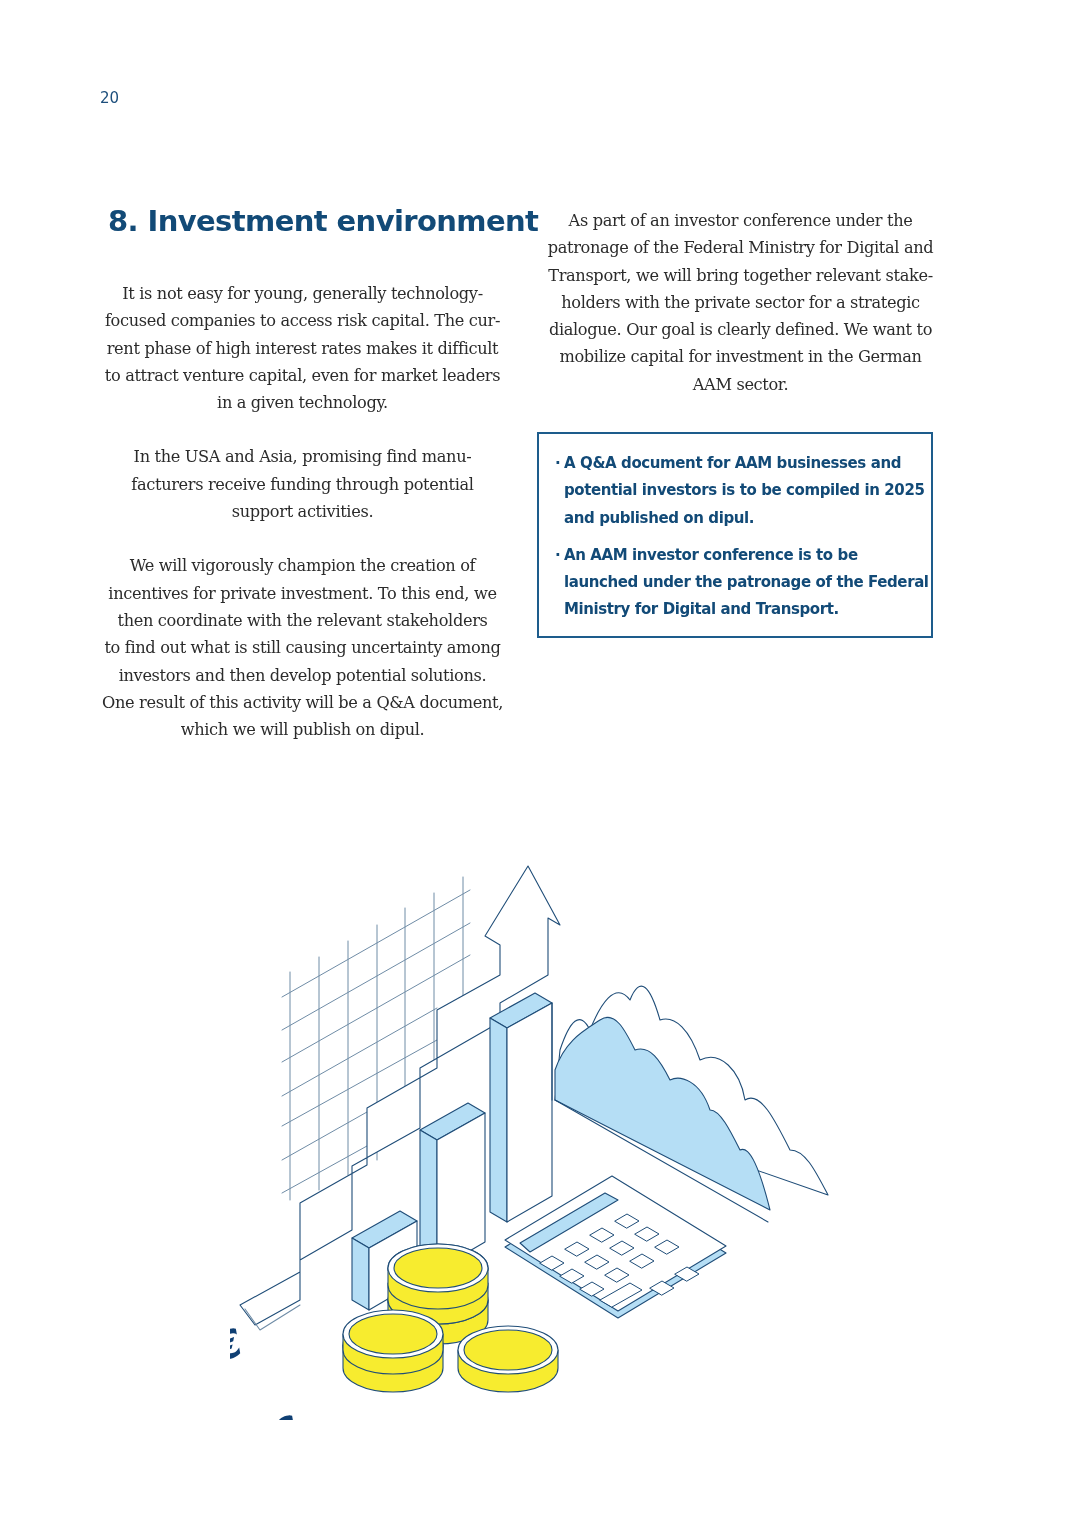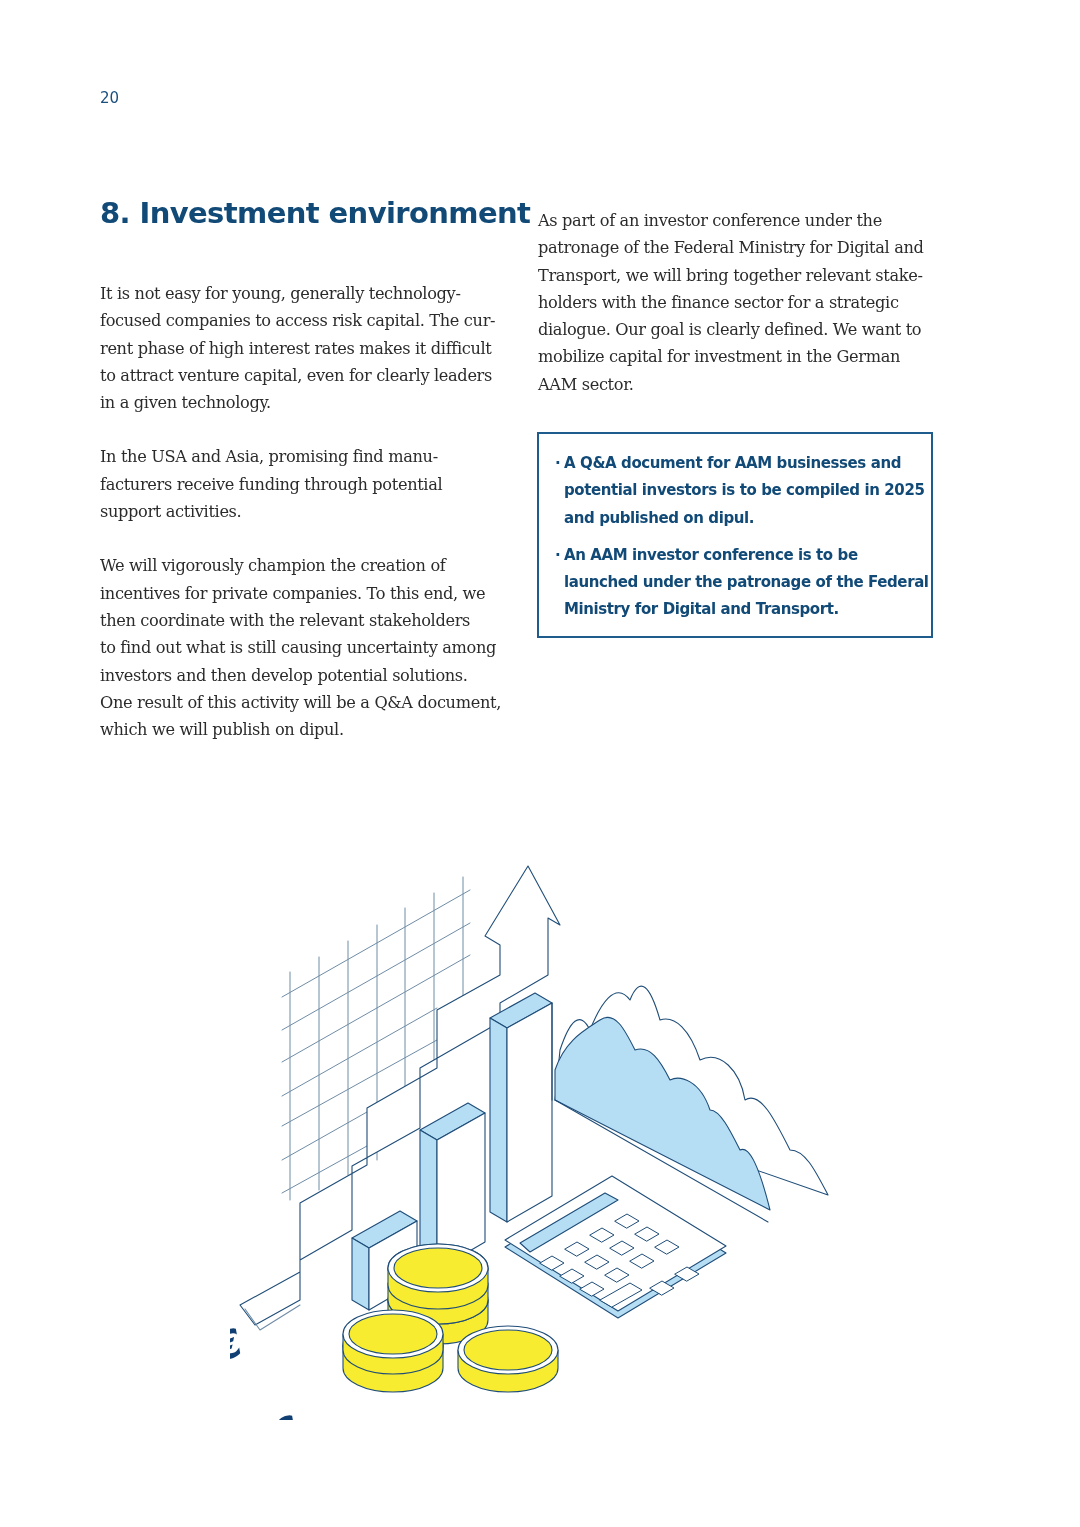--- a/index.html
+++ b/index.html
@@ -2,30 +2,30 @@
 <html><head>
 <meta charset="utf-8">
 <style>
   html, body { margin: 0; padding: 0; background: #ffffff; }
   body { width: 1080px; height: 1527px; position: relative; overflow: hidden; }
   .page-number {
     position: absolute; left: 100px; top: 66px;
     font-family: "DejaVu Sans", sans-serif; font-size: 15px; color: #1d4f7c; margin-top: 23px;
   }
   .heading {
-    position: absolute; left: 100px; top: 196px; margin: 0;
+    position: absolute; left: 100px; top: 196px; margin: 8px;
     font-family: "DejaVu Sans", sans-serif; font-weight: bold; font-size: 29px;
     color: #124a77; letter-spacing: -0.6px;
   }
   .col-left { position: absolute; left: 100px; top: 280px; width: 405px; }
   .col-right { position: absolute; left: 538px; top: 207px; width: 405px; }
   .para {
     margin: 0 0 27px 0;
     font-family: "DejaVu Serif", serif; font-size: 16.2px; line-height: 27.3px;
-    color: #2b2b2b; letter-spacing: -0.35px;
+    color: #2b2b2b; letter-spacing: -0.35px; text-align: center;
   }
   .para .ln { display: block; white-space: nowrap; }
   .infobox {
     position: absolute; left: 537px; top: 432px; width: 396px; height: 206px;
     border: 2px solid #1d5c8c; box-sizing: border-box;
   }
   .infobox ul { list-style: none; margin: 0; padding: 16px 0 0 16px; }
   .infobox li {
     position: relative; padding-left: 9px; margin-bottom: 10px;
     font-family: "DejaVu Sans", sans-serif; font-size: 15px; line-height: 27.3px;
@@ -40,45 +40,45 @@
 
 <div class="page-number">20</div>
 
 <h1 class="heading">8. Investment environment</h1>
 
 <div class="col-left">
   <p class="para">
     <span class="ln">It is not easy for young, generally technology-</span>
     <span class="ln">focused companies to access risk capital. The cur-</span>
     <span class="ln">rent phase of high interest rates makes it difficult</span>
-    <span class="ln">to attract venture capital, even for clearly leaders</span>
+    <span class="ln">to attract venture capital, even for market leaders</span>
     <span class="ln">in a given technology.</span>
   </p>
   <p class="para">
     <span class="ln">In the USA and Asia, promising find manu-</span>
     <span class="ln">facturers receive funding through potential</span>
     <span class="ln">support activities.</span>
   </p>
   <p class="para">
     <span class="ln">We will vigorously champion the creation of</span>
-    <span class="ln">incentives for private companies. To this end, we</span>
+    <span class="ln">incentives for private investment. To this end, we</span>
     <span class="ln">then coordinate with the relevant stakeholders</span>
     <span class="ln">to find out what is still causing uncertainty among</span>
     <span class="ln">investors and then develop potential solutions.</span>
     <span class="ln">One result of this activity will be a Q&amp;A document,</span>
     <span class="ln">which we will publish on dipul.</span>
   </p>
 </div>
 
 <div class="col-right">
   <p class="para">
     <span class="ln">As part of an investor conference under the</span>
     <span class="ln">patronage of the Federal Ministry for Digital and</span>
     <span class="ln">Transport, we will bring together relevant stake-</span>
-    <span class="ln">holders with the finance sector for a strategic</span>
+    <span class="ln">holders with the private sector for a strategic</span>
     <span class="ln">dialogue. Our goal is clearly defined. We want to</span>
     <span class="ln">mobilize capital for investment in the German</span>
     <span class="ln">AAM sector.</span>
   </p>
 </div>
 
 <div class="infobox">
   <ul>
     <li>
       <span class="bullet">·</span>

